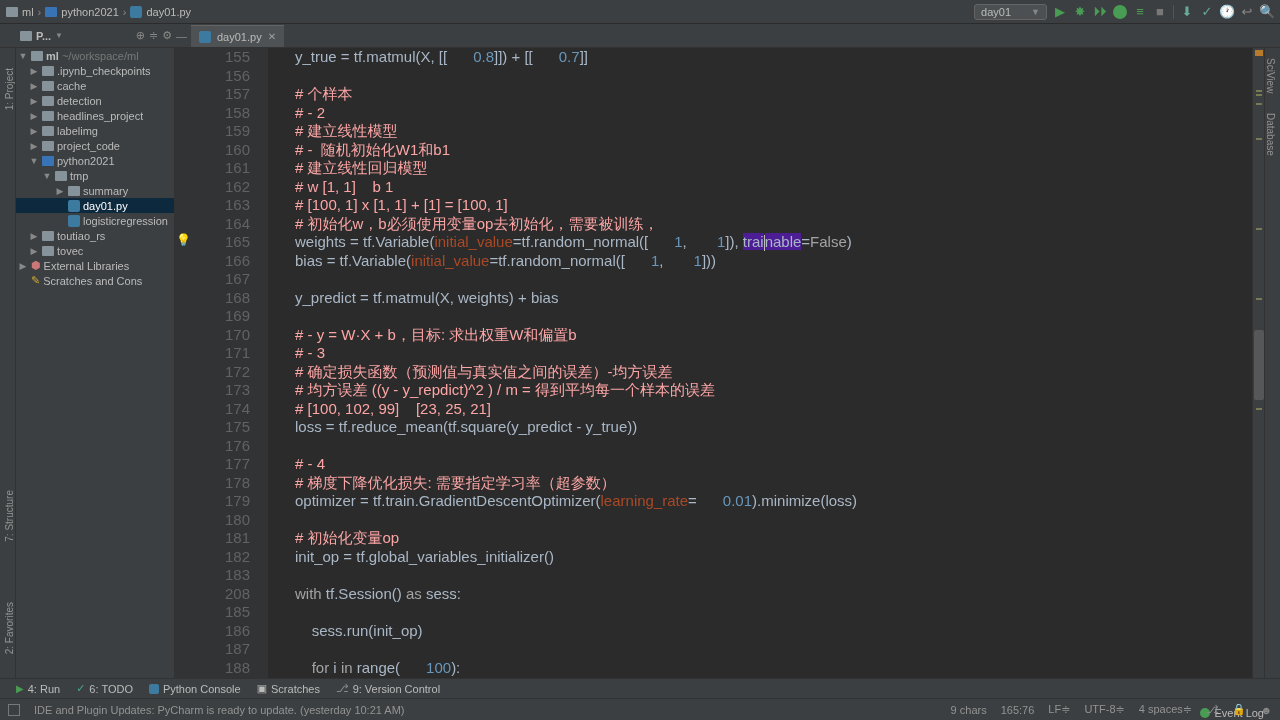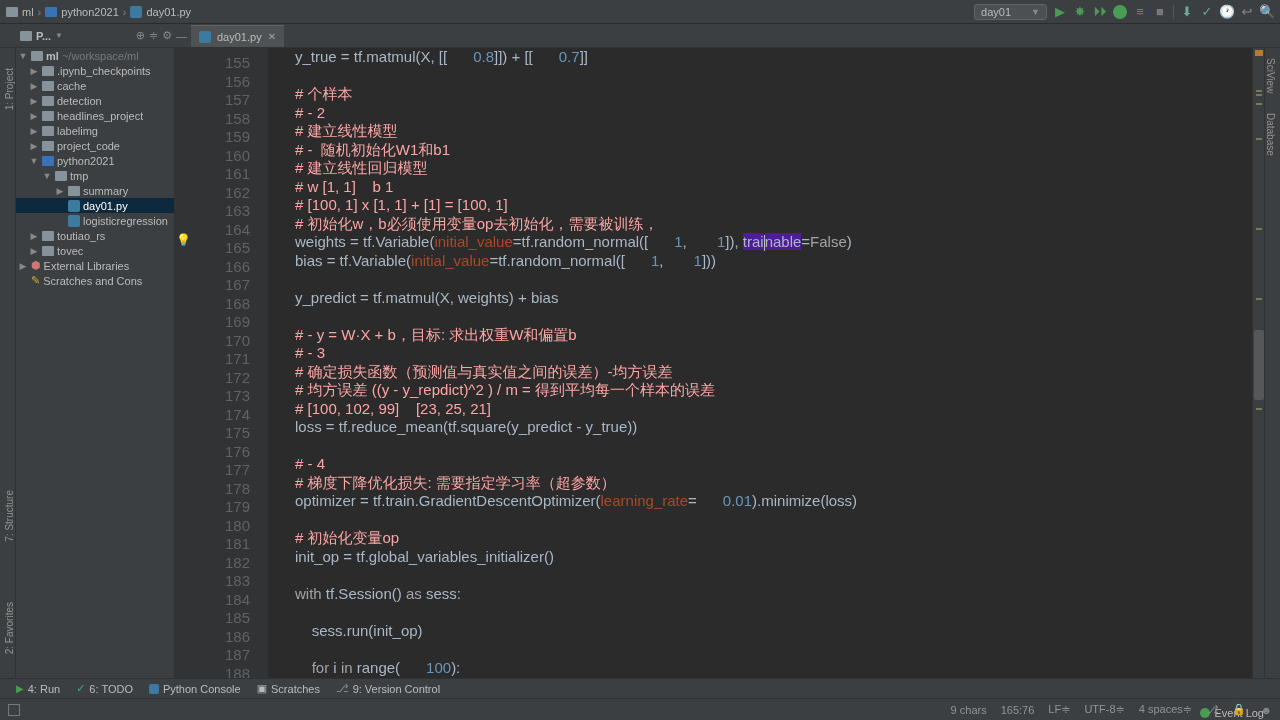--- a/index.html
+++ b/index.html
@@ -33,21 +33,21 @@
 
 .proj-tree { width: 159px; background: #3b3f41; border-right: 1px solid #323232; overflow: hidden; font-size: 11px; }
 .tree-row { display: flex; align-items: center; gap: 3px; padding: 1px 2px; white-space: nowrap; cursor: pointer; height: 15px; }
 .tree-row.selected { background: #0d293e; color: #fff; }
 .arrow { width: 10px; color: #888; font-size: 9px; text-align: center; }
 .tree-label { overflow: hidden; text-overflow: ellipsis; }
 .dim { color: #787878; }
 
 .editor-wrap { flex: 1; display: flex; flex-direction: column; background: #2b2b2b; position: relative; }
 .code-area { flex: 1; display: flex; font-family: "JetBrains Mono", Consolas, monospace; font-size: 15px; overflow: hidden; }
-.gutter { width: 75px; background: #313335; color: #606366; text-align: right; padding-right: 18px; line-height: 18.5px; padding-top: 6px; }
+.gutter { width: 75px; background: #313335; color: #606366; text-align: right; padding-right: 18px; line-height: 18.5px; padding-top: 0; }
 .gutter .ln { height: 18.5px; }
 .marker-col { width: 18px; background: #313335; }
 .marker-col .bulb { color: #c9a633; font-size: 12px; margin-top: 185px; text-align: center; }
 .code { flex: 1; line-height: 18.5px; color: #a9b7c6; white-space: pre; position: relative; padding-left: 2px; }
 .code .line { height: 18.5px; }
 .kw { color: #a3a3a3; }
 .cmt { color: #fca5a5; }
 .num { color: #6897bb; margin-left: 26px; }
 .param { color: #aa4926; }
 .sel-hl { background: #4c1d95; color: #a9b7c6; }
@@ -253,21 +253,21 @@
           <div class="ln">174</div>
           <div class="ln">175</div>
           <div class="ln">176</div>
           <div class="ln">177</div>
           <div class="ln">178</div>
           <div class="ln">179</div>
           <div class="ln">180</div>
           <div class="ln">181</div>
           <div class="ln">182</div>
           <div class="ln">183</div>
-          <div class="ln">184</div>
+          <div class="ln">208</div>
           <div class="ln">185</div>
           <div class="ln">186</div>
           <div class="ln">187</div>
           <div class="ln">188</div>
         </div>
       <div class="code" id="code"><div class="line">      y_true = tf.matmul(X, [[<span class="num">0.8</span>]]) + [[<span class="num">0.7</span>]]</div><div class="line"> </div><div class="line">      <span class="cmt"># 个样本</span></div><div class="line">      <span class="cmt"># - 2</span></div><div class="line">      <span class="cmt"># 建立线性模型</span></div><div class="line">      <span class="cmt"># -  随机初始化W1和b1</span></div><div class="line">      <span class="cmt"># 建立线性回归模型</span></div><div class="line">      <span class="cmt"># w [1, 1]    b 1</span></div><div class="line">      <span class="cmt"># [100, 1] x [1, 1] + [1] = [100, 1]</span></div><div class="line">      <span class="cmt"># 初始化w，b必须使用变量op去初始化，需要被训练，</span></div><div class="line">      weights = tf.Variable(<span class="param">initial_value</span>=tf.random_normal([<span class="num">1</span>, <span class="num">1</span>]), <span class="sel-hl">trai</span><span class="caret"></span><span class="sel-hl">nable</span>=<span class="kw">False</span>)</div><div class="line">      bias = tf.Variable(<span class="param">initial_value</span>=tf.random_normal([<span class="num">1</span>, <span class="num">1</span>]))</div><div class="line"> </div><div class="line">      y_predict = tf.matmul(X, weights) + bias</div><div class="line"> </div><div class="line">      <span class="cmt"># - y = W·X + b，目标: 求出权重W和偏置b</span></div><div class="line">      <span class="cmt"># - 3</span></div><div class="line">      <span class="cmt"># 确定损失函数（预测值与真实值之间的误差）-均方误差</span></div><div class="line">      <span class="cmt"># 均方误差 ((y - y_repdict)^2 ) / m = 得到平均每一个样本的误差</span></div><div class="line">      <span class="cmt"># [100, 102, 99]    [23, 25, 21]</span></div><div class="line">      loss = tf.reduce_mean(tf.square(y_predict - y_true))</div><div class="line"> </div><div class="line">      <span class="cmt"># - 4</span></div><div class="line">      <span class="cmt"># 梯度下降优化损失: 需要指定学习率（超参数）</span></div><div class="line">      optimizer = tf.train.GradientDescentOptimizer(<span class="param">learning_rate</span>=<span class="num">0.01</span>).minimize(loss)</div><div class="line"> </div><div class="line">      <span class="cmt"># 初始化变量op</span></div><div class="line">      init_op = tf.global_variables_initializer()</div><div class="line"> </div><div class="line">      <span class="kw">with</span> tf.Session() <span class="kw">as</span> sess:</div><div class="line"> </div><div class="line">          sess.run(init_op)</div><div class="line"> </div><div class="line">          <span class="kw">for</span> i <span class="kw">in</span> range(<span class="num">100</span>):</div></div>
       <div class="scrollbar-track">
         <div class="scroll-err"></div>
         <div class="scroll-mark" style="top:42px"></div>
         <div class="scroll-mark" style="top:46px"></div>
@@ -314,20 +314,21 @@
     </span>
   <span class="spacer"></span>
   <span class="tool-btn event-log">
       <span class="event-dot"></span>
       <span>Event Log</span>
     </span>
 </div>
 
 <div class="status-bar">
   <span class="sq"></span>
+  <span style="flex:0 0 auto">IDE and Plugin Updates: PyCharm is ready to update. (yesterday 10:21 AM)</span>
   <span class="spacer"></span>
   <span>9 chars</span>
   <span>165:76</span>
   <span><span>LF</span>≑</span>
   <span><span>UTF-8</span>≑</span>
   <span><span>4 spaces</span>≑</span>
   <span style="color:#888">⎇</span>
   <span class="lock-icon">🔒</span>
   <span style="color:#888">☻</span>
 </div>

